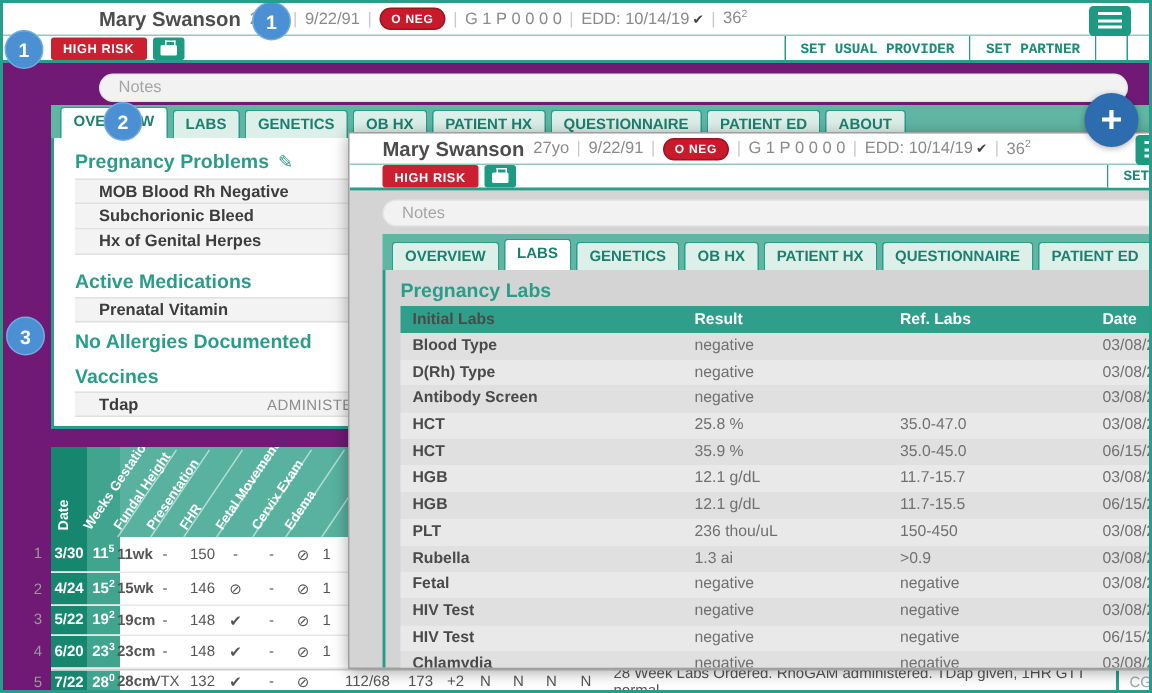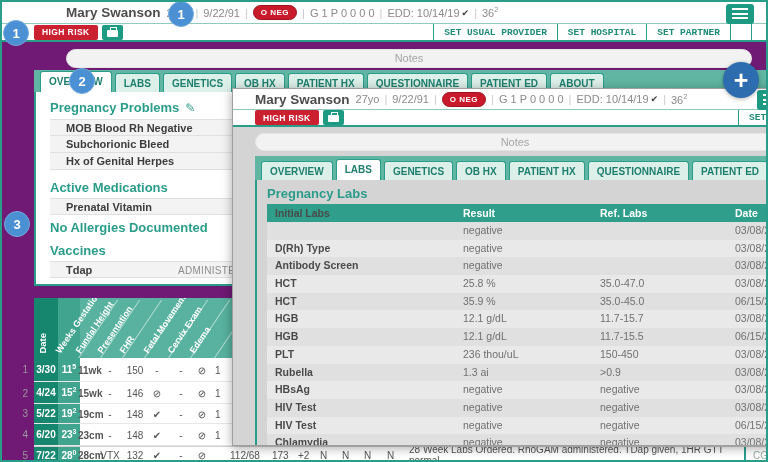--- a/index.html
+++ b/index.html
@@ -29,21 +29,21 @@
   .case-badge { background:#1d9a82; width:21px; height:15px; border-radius:2px; margin-left:4px; position:relative; }
   .case-glyph { position:absolute; left:5px; top:5px; width:11px; height:7px; background:#fff; border-radius:1px; }
   .case-glyph:before { content:""; position:absolute; top:-3px; left:3px; width:5px; height:3px; border:1px solid #fff; border-bottom:none; }
   .actions { display:flex; height:100%; border-left:1px solid #2a9d8a; }
   .action-btn {
     font-size:9.5px; font-weight:bold; color:#1d8a76; padding:0 10px; display:flex; align-items:center;
     border-right:1px solid #2a9d8a; cursor:pointer; white-space:nowrap; background:#fff;font-family:Liberation Mono, monospace;
   }
   .notes-input {
     background:#f2f2f2; border:1px solid #e5e5e5; border-radius:10px; font-size:11px; color:#555;
-    padding:0 12px; outline:none; width:100%; height:100%; font-family:"Liberation Sans", sans-serif;text-align:center;
+    padding:0 12px; outline:none; width:100%; height:100%; font-family:"Liberation Sans", sans-serif;
   }
   .notes-input::placeholder { color:#a5a5a5; }
 
   .tabband { background:#60b6a3; display:flex; align-items:flex-end; padding-left:6px; }
   .tab {
     font-size:10px; font-weight:bold; color:#1c7f6d; background:#ddefe9; border:1px solid #2a9d8a;
     border-bottom:none; border-radius:3px 3px 0 0; padding:4px 8px 3px 8px; margin-right:3px;
     white-space:nowrap; cursor:pointer;
   }
   .tab.active { background:#fff; padding-bottom:5px; }
@@ -142,21 +142,20 @@
       <div class="bar"></div>
   </div>
 
   <div class="abs hdr2" style="left:0;top:22px;width:768px;height:18px;padding-left:32px;">
     <span class="risk-pill">HIGH RISK</span>
     <span class="case-badge">
         <span class="case-glyph"></span>
       </span>
     <div class="actions" style="position:absolute;right:18px;top:0;height:16px;">
       <span class="action-btn">SET USUAL PROVIDER</span>
-      <span class="action-btn">SET HOSPITAL</span>
       <span class="action-btn">SET PARTNER</span>
       <span class="action-btn" style="width:14px;"></span>
     </div>
   </div>
 
   <div class="abs" style="left:64px;top:46px;width:686px;height:19px;">
     <input class="notes-input" placeholder="Notes" style="">
   </div>
 
   <div class="abs tabband" style="left:32px;top:68px;width:736px;height:22px;">
@@ -346,20 +345,21 @@
     <div id="ow-panel">
       <div class="sect-h" style="position:absolute;left:10px;top:6px;">Pregnancy Labs</div>
       <div class="lab-table">
         <div class="lab-hrow">
           <span class="lab-hcell lc-name">Initial Labs</span>
           <span class="lab-hcell lc-res">Result</span>
           <span class="lab-hcell lc-range">Ref. Labs</span>
           <span class="lab-hcell lc-date">Date</span>
         </div>
         <div class="lab-row">
+          <span class="lab-cell lc-name">Blood Type</span>
             <span class="lab-cell lc-res">negative</span>
             <span class="lab-cell lc-range"></span>
             <span class="lab-cell lc-date">03/08/2019</span>
         </div>
         <div class="lab-row">
           <span class="lab-cell lc-name">D(Rh) Type</span>
             <span class="lab-cell lc-res">negative</span>
             <span class="lab-cell lc-range"></span>
             <span class="lab-cell lc-date">03/08/2019</span>
         </div>
@@ -399,21 +399,21 @@
             <span class="lab-cell lc-range">150-450</span>
             <span class="lab-cell lc-date">03/08/2019</span>
         </div>
         <div class="lab-row">
           <span class="lab-cell lc-name">Rubella</span>
             <span class="lab-cell lc-res">1.3 ai</span>
             <span class="lab-cell lc-range">&gt;0.9</span>
             <span class="lab-cell lc-date">03/08/2019</span>
         </div>
         <div class="lab-row">
-          <span class="lab-cell lc-name">HBsAg</span>
+          <span class="lab-cell lc-name">Fetal</span>
             <span class="lab-cell lc-res">negative</span>
             <span class="lab-cell lc-range">negative</span>
             <span class="lab-cell lc-date">03/08/2019</span>
         </div>
         <div class="lab-row">
           <span class="lab-cell lc-name">HIV Test</span>
             <span class="lab-cell lc-res">negative</span>
             <span class="lab-cell lc-range">negative</span>
             <span class="lab-cell lc-date">03/08/2019</span>
         </div>

